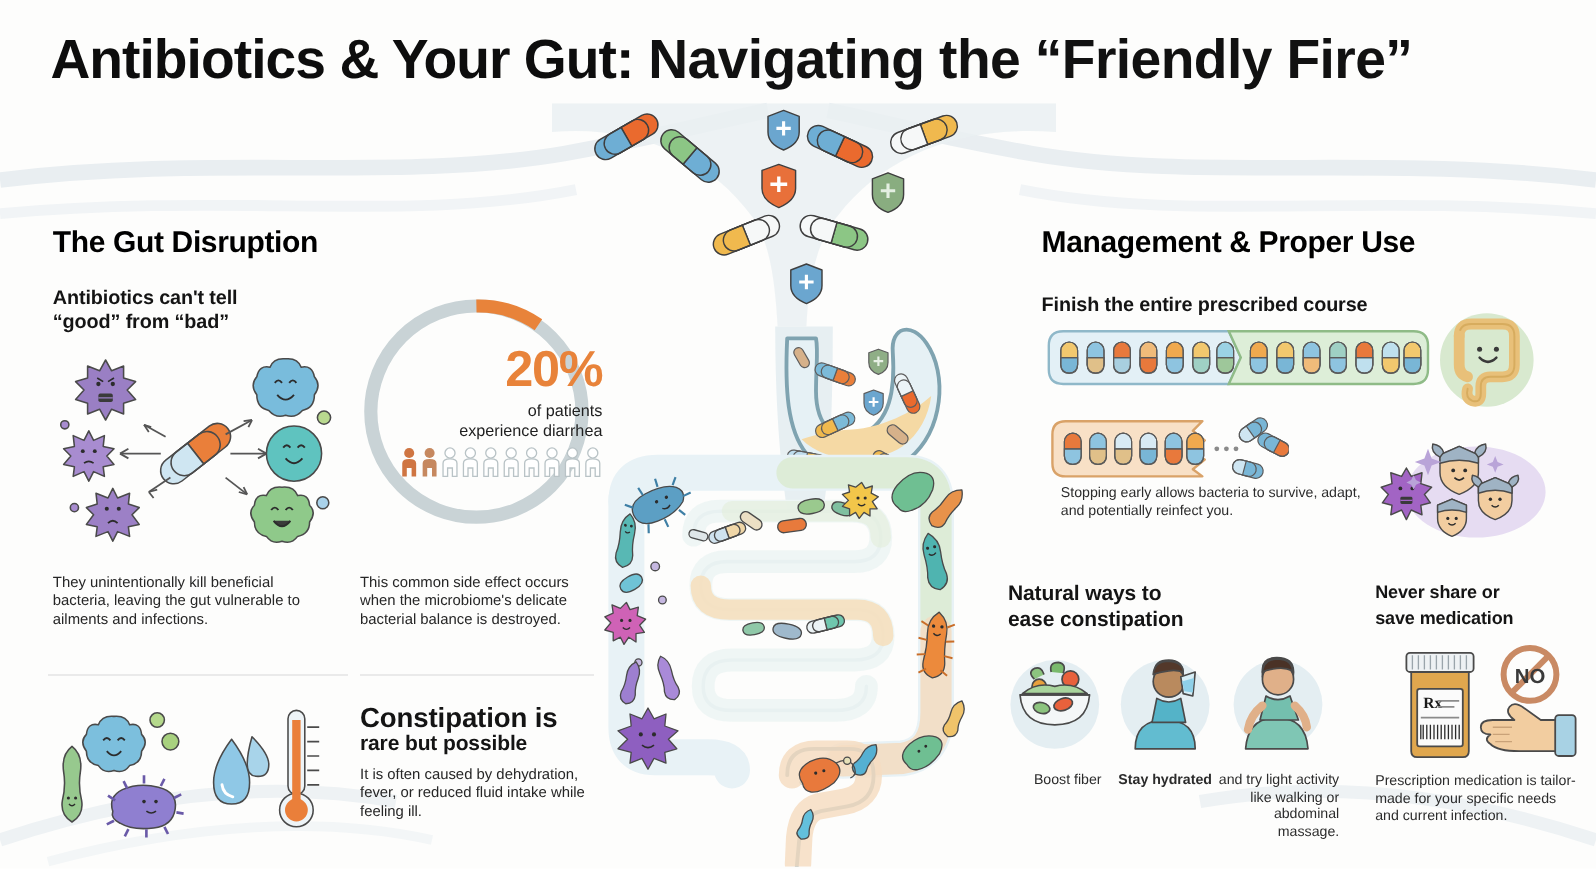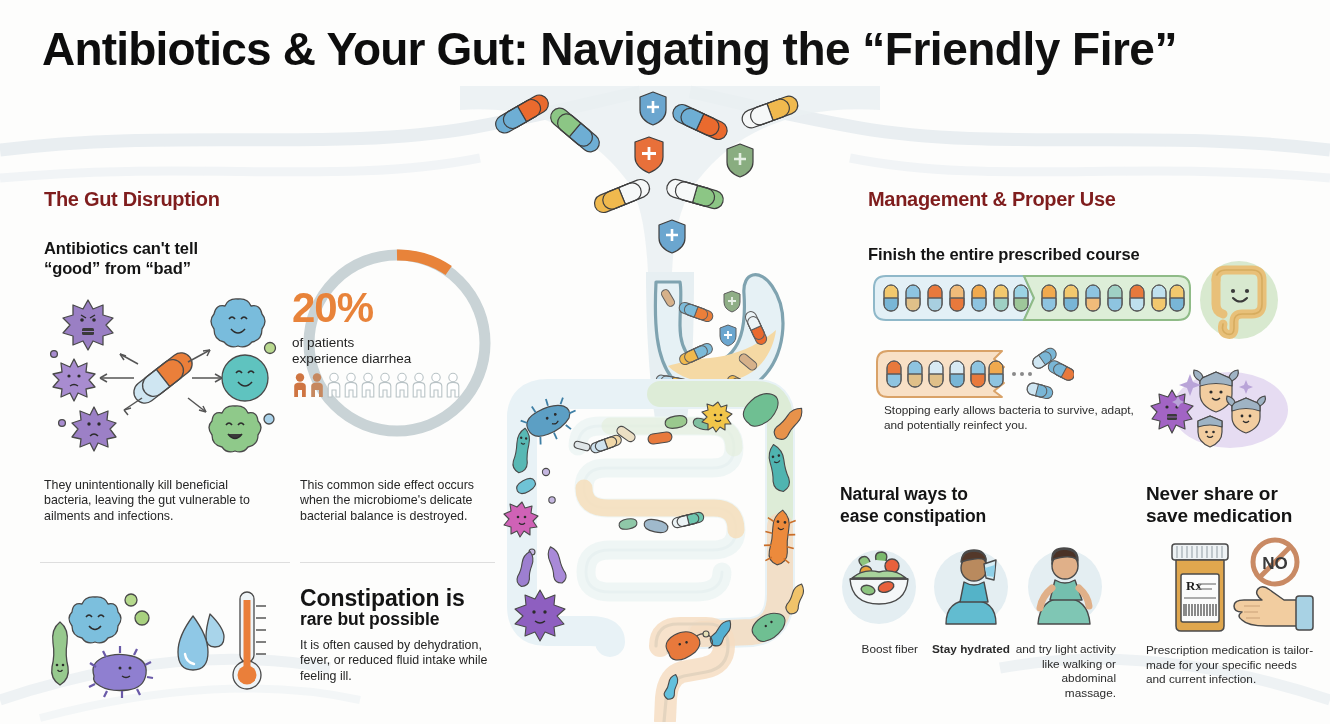--- a/index.html
+++ b/index.html
@@ -18,21 +18,21 @@
   .title-bold {
     font-weight: 700; font-size: 46px; letter-spacing: -0.8px;
     font-stretch: condensed; color: #0d0d0d;
   }
   .title-light {
     font-weight: 700; font-size: 46px; letter-spacing: -0.5px; color: #111;
   }
 
   
   .sec-head {
-    position: absolute; font-weight: 700; font-size: 20px; color: #7f1d1d;
+    position: absolute; font-weight: 700; font-size: 25px; color: #000000;
     letter-spacing: -0.3px;
   }
   #sec-left  { left: 44px;  top: 188px; }
   #sec-right { left: 868px; top: 188px; }
 
   .sub-head {
     position: absolute; font-weight: 700; font-size: 16.5px;
     line-height: 20px; color: #141414; letter-spacing: -0.1px;
   }
   .body-txt {
@@ -41,21 +41,21 @@
   }
   .cap-txt {
     position: absolute; font-size: 11.8px; line-height: 14.5px; color: #2b2b2b;
   }
   .hr-line { position: absolute; height: 1px; background: #dedede; }
 
   
   #donut-block { position: absolute; left: 292px; top: 243px; width: 210px; height: 205px; }
   #donut-center {
     position: absolute; left: 0; top: 0; width: 210px; height: 205px;
-    display: flex; flex-direction: column; align-items: flex-start; justify-content: flex-start;
+    display: flex; flex-direction: column; align-items: flex-end; justify-content: flex-start;
     padding-top: 44px;
   }
   #donut-pct { font-size: 42px; font-weight: 700; color: #e8833a; line-height: 1; letter-spacing: -1px; }
   #donut-l1 { font-size: 13.5px; color: #1f1f1f; margin-top: 6px; }
   #donut-l2 { font-size: 13.5px; color: #1f1f1f; margin-top: 1px; }
   #people-row { display: flex; gap: 1px; margin-top: 6px; }
 
   
   .ill { position: absolute; }
   .center-col { position: absolute; left: 460px; top: 86px; width: 420px; height: 636px; }
@@ -829,21 +829,21 @@
       <path d="M26,12 Q26,2 38,2 Q52,2 52,14 Q52,26 44,30 Q32,30 26,18 Z" fill="#5c4030"></path>
       <circle cx="39" cy="20" r="13" fill="#e0b089"></circle>
       <path d="M26,14 Q27,3 39,3 Q51,4 51,13 Q45,10 38,11 Q30,12 26,14 Z" fill="#4a3226"></path>
       <path d="M29,34 Q39,40 49,34 L56,54 L24,54 Z" fill="#74bfae"></path>
       <path d="M26,42 Q16,50 14,62" fill="none" stroke="#e0b089" stroke-width="7" stroke-linecap="round"></path>
       <path d="M53,42 Q62,50 63,60" fill="none" stroke="#e0b089" stroke-width="7" stroke-linecap="round"></path>
     </g>
   </svg>
   <div class="cap-txt" style="left:1012px; top:642px; width:104px; text-align:right;">and try light activity like walking or abdominal massage.</div>
 
-  <div class="sub-head" style="left:1146px; top:483px; font-size:19px; line-height:22px;">
+  <div class="sub-head" style="left:1146px; top:483px; font-size:15px; line-height:22px;">
     <div>Never share or</div>
     <div>save medication</div>
   </div>
 
   <svg class="ill" style="left:1150px; top:534px;" width="170" height="100" viewBox="0 0 170 100">
     <g stroke="#4a4a4a" stroke-width="1.5" stroke-linejoin="round">
 
       <rect x="22" y="10" width="56" height="16" rx="3" fill="#eef2f4"></rect>
       <g stroke="#9aa5ab" stroke-width="1.1">
         <path d="M27,12 L27,24"></path>

